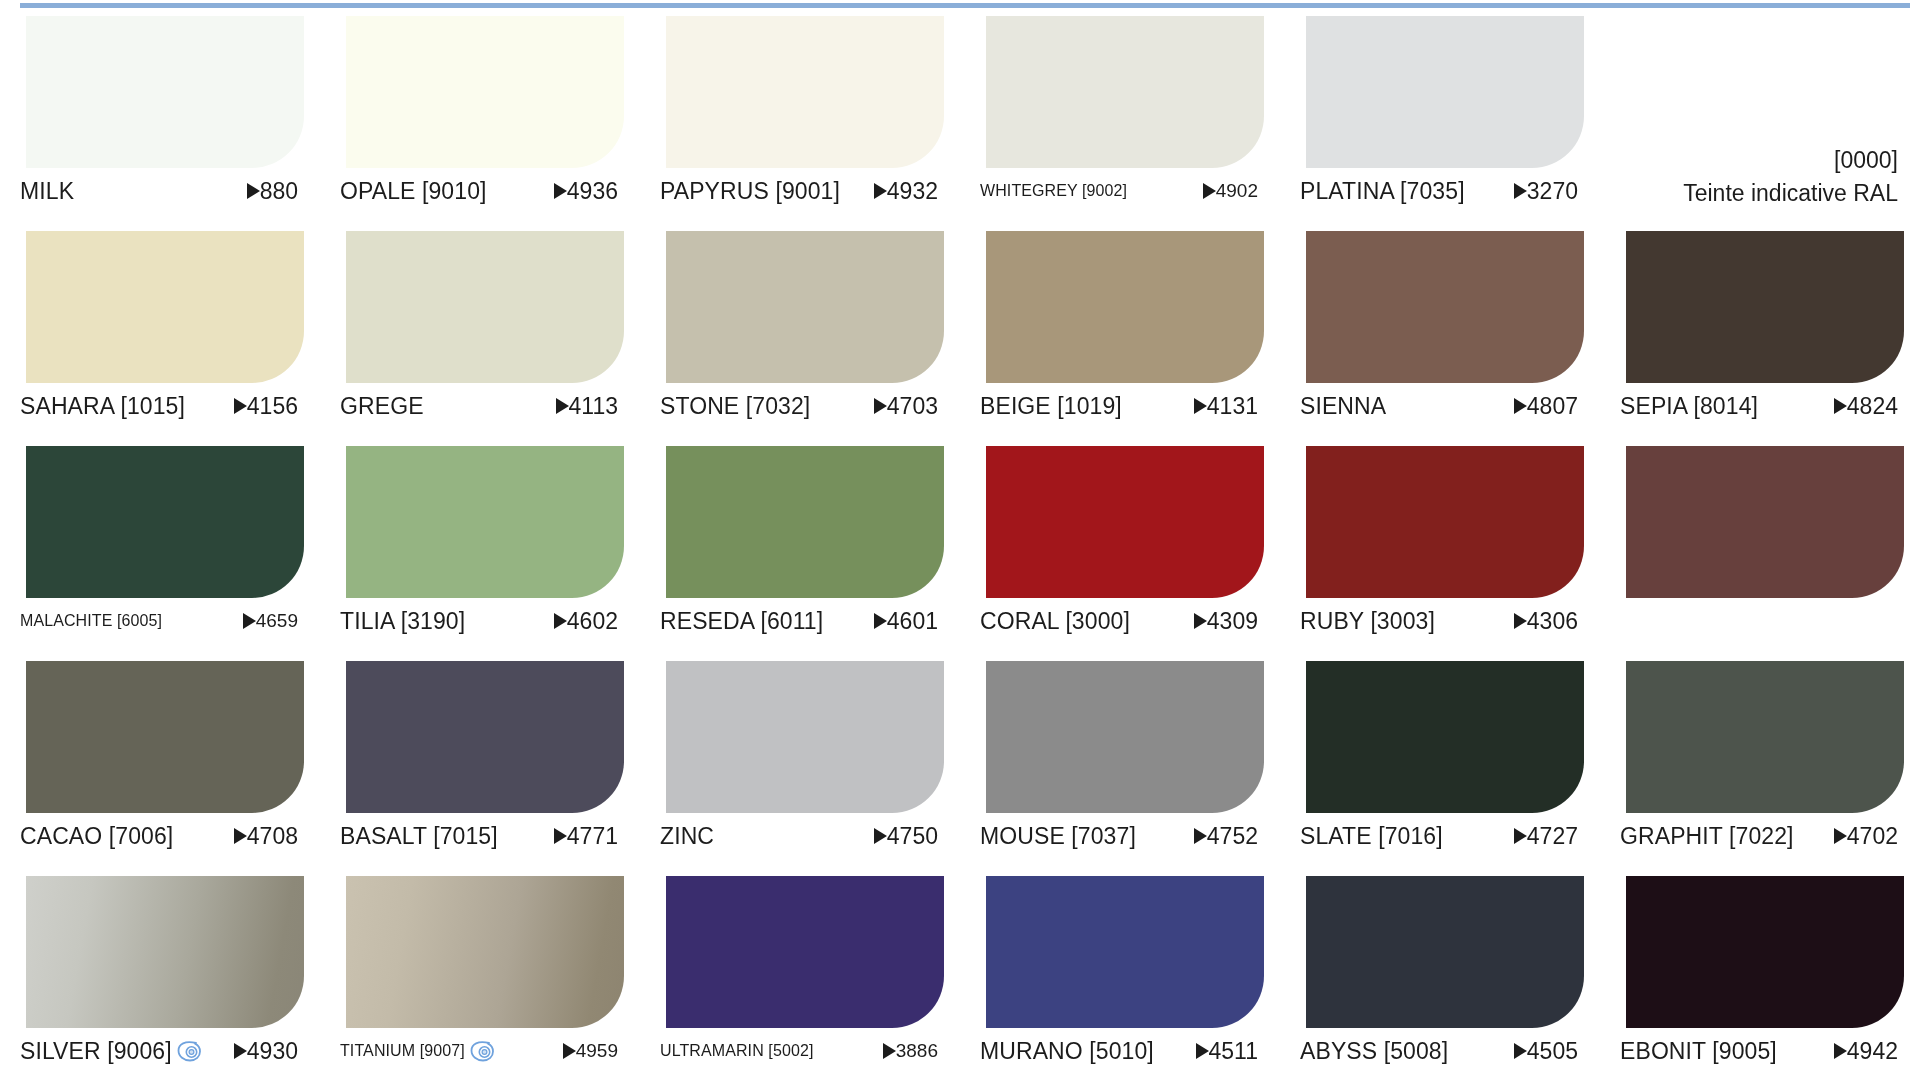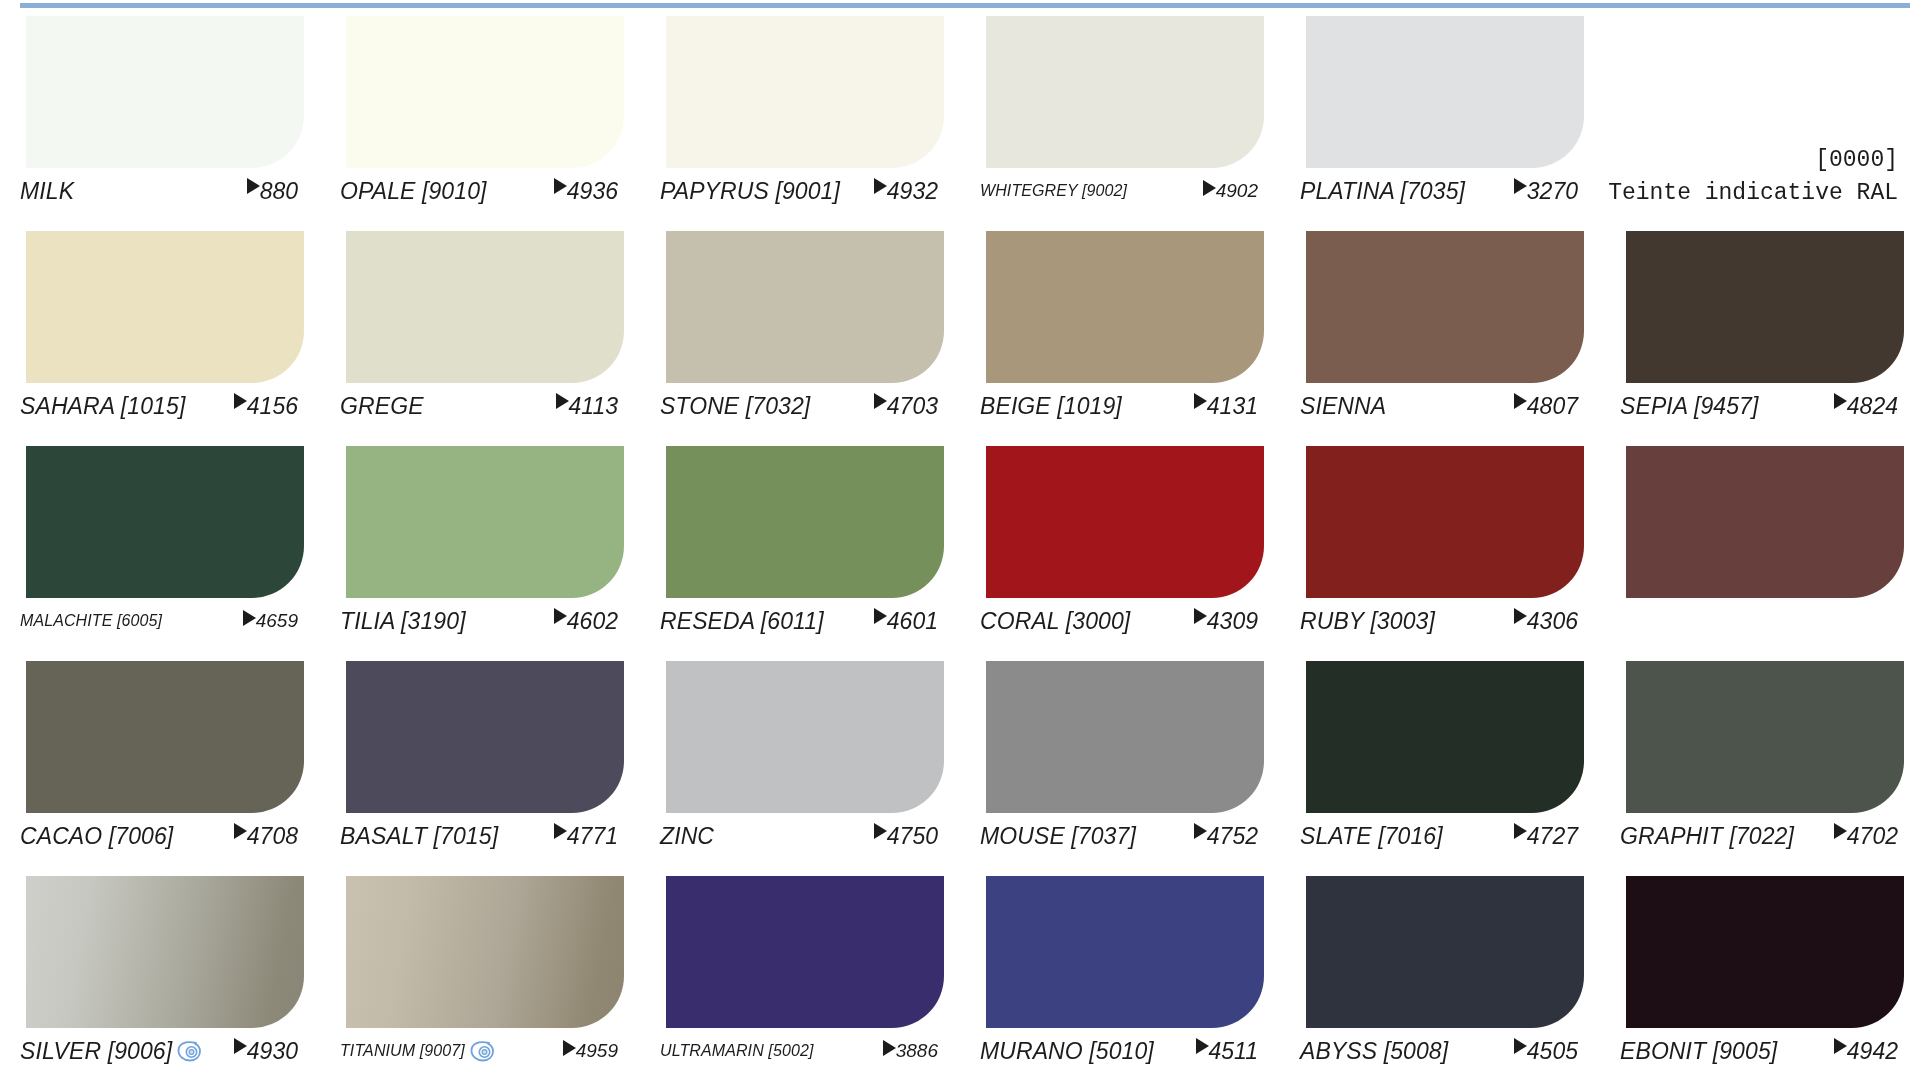--- a/index.html
+++ b/index.html
@@ -36,21 +36,20 @@
     row-gap: 0px;
   }
 
   .swatch-cell {
     position: relative;
     width: 320px;
     height: 215px;
     box-sizing: border-box;
     padding-left: 26px;
     padding-right: 22px;
-    font-style: italic;
   }
 
   .swatch-chip {
     width: 278px;
     height: 152px;
     border-radius: 0 0 52px 0;
     position: relative;
   }
 
   .swatch-caption {
@@ -74,20 +73,21 @@
 
   .swatch-name {
     font-size: 23px;
     color: #1c1c1c;
     letter-spacing: 0.1px;
     font-family: "Liberation Sans", sans-serif;
   }
 
   .swatch-code-wrap {
     display: flex;
+    align-items: center;
     flex: 0 0 auto;
   }
 
   .arrow-icon {
     width: 0;
     height: 0;
     border-left: 13px solid #1c1c1c;
     border-top: 8px solid transparent;
     border-bottom: 8px solid transparent;
     display: inline-block;
@@ -118,21 +118,21 @@
     position: absolute;
     right: 22px;
     top: 128px;
     text-align: right;
     line-height: 1.42;
   }
 
   .note-line {
     font-size: 23px;
     color: #1c1c1c;
-    font-family: Liberation Mono, monospace;
+    font-family: Liberation Sans, sans-serif;
     display: block;
   }
 
   .narrow .swatch-name { font-size: 16px; }
   .narrow .swatch-code { font-size: 19px; }
 </style>
 </head>
 <body>
 
 <div id="top-rule" style="background: rgb(138, 174, 216);"></div>
@@ -261,21 +261,21 @@
         <div class="swatch-code-wrap">
           <span class="arrow-icon"></span>
           <span class="swatch-code">4807</span>
         </div>
       </div>
     </div>
     <div class="swatch-cell">
       <div class="swatch-chip" style="background: rgb(67, 56, 48);"></div>
       <div class="swatch-caption">
         <div class="swatch-name-wrap">
-          <span class="swatch-name">SEPIA [9457]</span>
+          <span class="swatch-name">SEPIA [8014]</span>
         </div>
         <div class="swatch-code-wrap">
           <span class="arrow-icon"></span>
           <span class="swatch-code">4824</span>
         </div>
       </div>
     </div>
     <div class="swatch-cell narrow">
       <div class="swatch-chip" style="background: rgb(44, 70, 57);"></div>
       <div class="swatch-caption">

